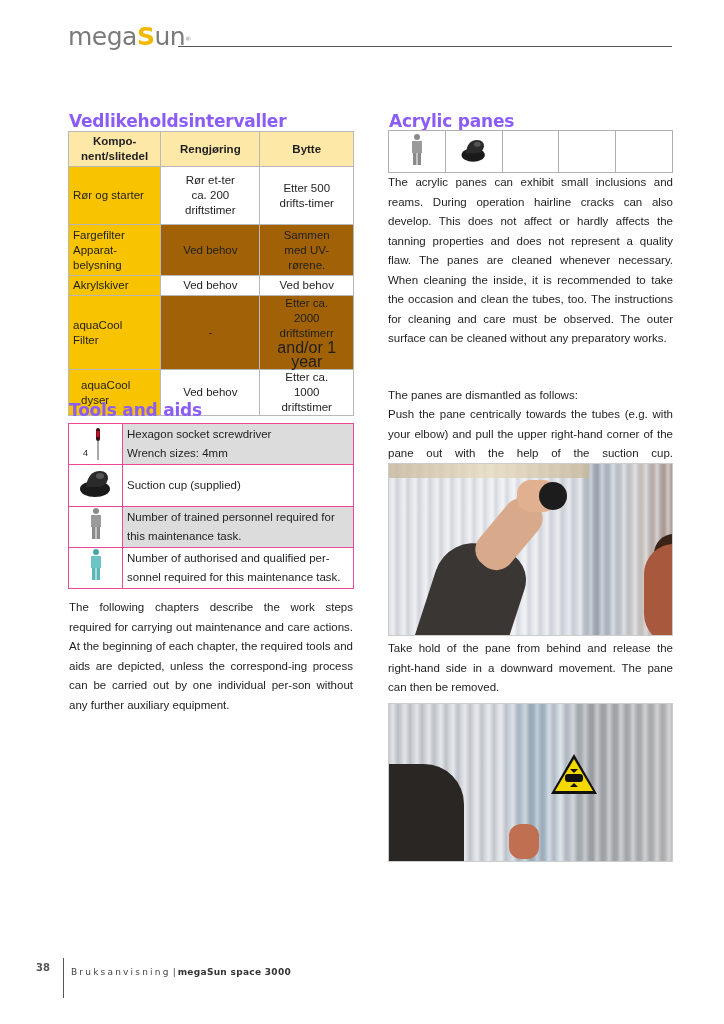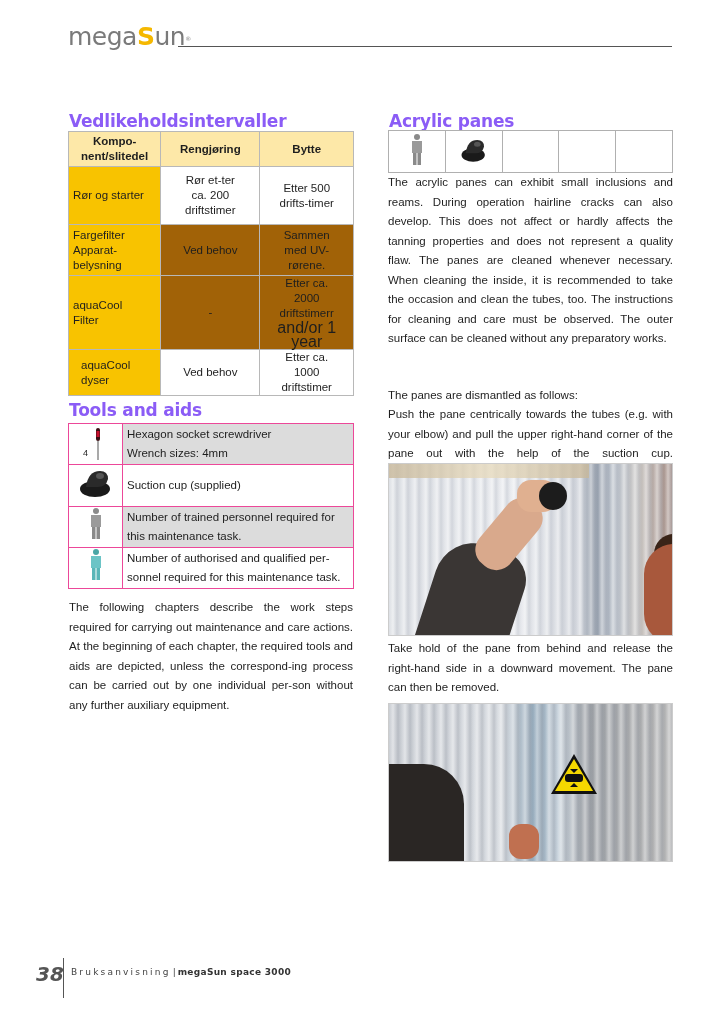--- a/index.html
+++ b/index.html
@@ -57,21 +57,21 @@
 
   .photo2 { left: 388px; top: 703px; width: 285px; height: 159px;
     background:
       repeating-linear-gradient(90deg, rgba(255,255,255,0.0) 0px, rgba(255,255,255,0.45) 4px, rgba(150,155,165,0.35) 9px, rgba(255,255,255,0.0) 12px),
       linear-gradient(90deg, #c9cdd3 0%, #d7dbe0 40%, #8fa6b8 52%, #c9d3dc 60%, #9a9ea3 70%, #b4b4b4 100%); }
   .photo2 .body { position: absolute; left: 0; top: 60px; width: 75px; height: 100px; background: #2a2624; border-radius: 0 40px 0 0; }
   .photo2 .hand2 { position: absolute; left: 120px; top: 120px; width: 30px; height: 35px; background: #c07050; border-radius: 12px; }
   .photo2 .warn { position: absolute; left: 160px; top: 48px; }
 
   
-  .page-num { position: absolute; left: 36px; top: 962px; font-family: "DejaVu Sans", sans-serif; font-weight: bold; font-size: 20px; color: #555; font-style: italic; }
+  .page-num { position: absolute; left: 36px; top: 962px; font-family: "DejaVu Sans", sans-serif; font-weight: bold; font-size: 10px; color: #555; }
   .footer-rule { position: absolute; left: 63px; top: 958px; width: 1px; height: 40px; background: #555; }
   .footer-text { position: absolute; left: 71px; top: 967px; font-size: 9px; color: #444; font-family: "DejaVu Sans", sans-serif; }
   .footer-text .doc { letter-spacing: 2.2px; }
   .footer-text .sep { margin: 0 2px; }
   .footer-text .prod { font-weight: bold; color: #333; letter-spacing: 0.3px; }
 </style>
 </head>
 <body>
 
 <div class="logo"><span>mega</span><span class="s">S</span><span>un</span><span class="reg">®</span></div>
@@ -89,20 +89,25 @@
   </tr>
   <tr class="odd" style="height:58px;">
     <td class="comp">Rør og starter</td>
     <td class="c" style="padding:0 16px;">Rør et-ter ca. 200 driftstimer</td>
     <td class="c" style="padding:0 12px;">Etter 500 drifts-timer</td>
   </tr>
   <tr class="even" style="height:51px;">
     <td class="comp" style="padding-right:20px;">Fargefilter Apparat-belysning</td>
     <td class="c">Ved behov</td>
     <td class="c" style="padding:0 16px;">Sammen med UV-rørene.</td>
+  </tr>
+  <tr class="odd" style="height:20px;">
+    <td class="comp">Akrylskiver</td>
+    <td class="c">Ved behov</td>
+    <td class="c">Ved behov</td>
   </tr>
   <tr class="even" style="height:36px;">
     <td class="comp" style="padding-right:30px;">aquaCool Filter</td>
     <td class="c">-</td>
     <td class="c" style="padding:0 12px;">
       <span>Etter ca. 2000 driftstimerr</span>
       <span class="small-note">and/or 1 year</span>
     </td>
   </tr>
   <tr class="odd" style="height:34px;">

